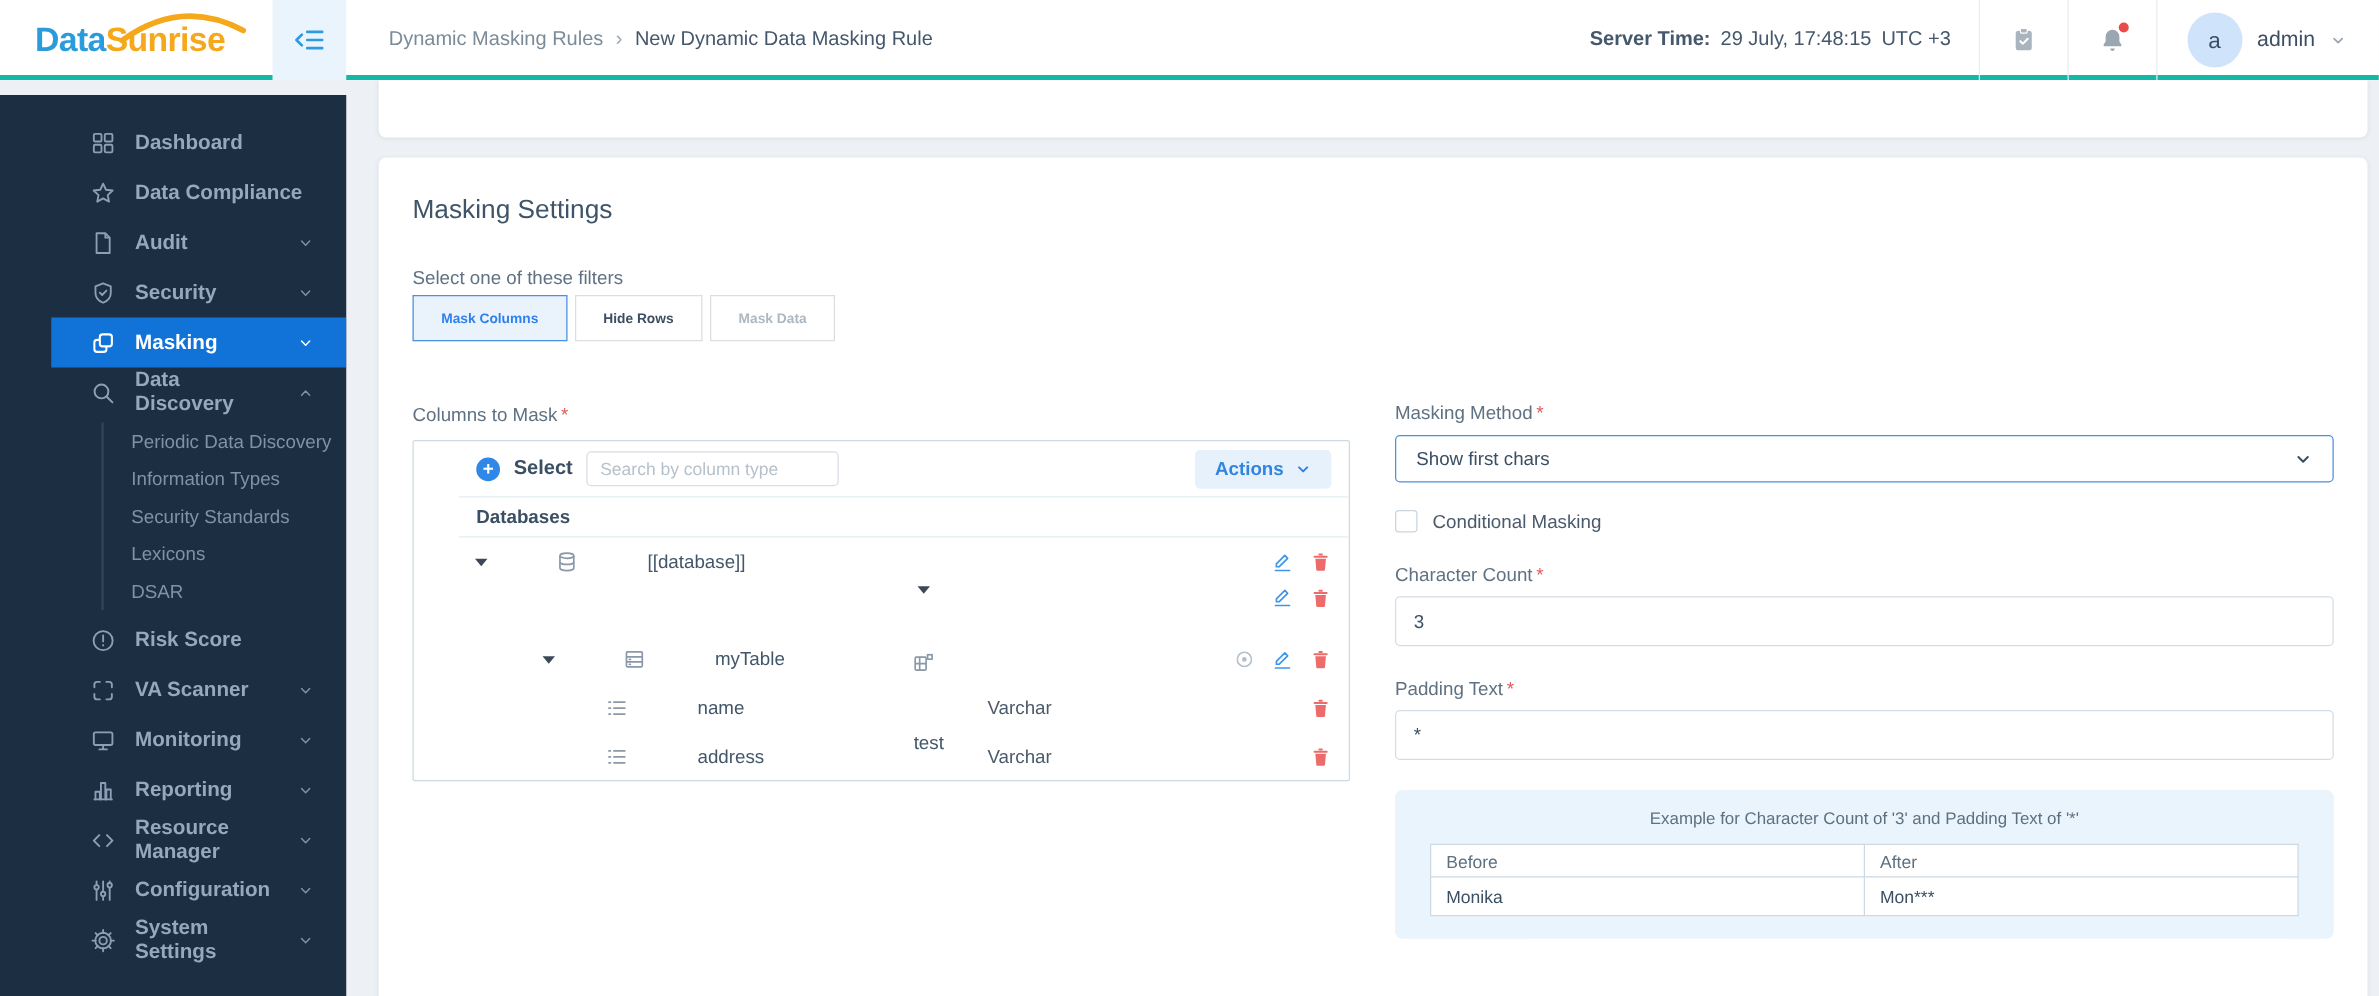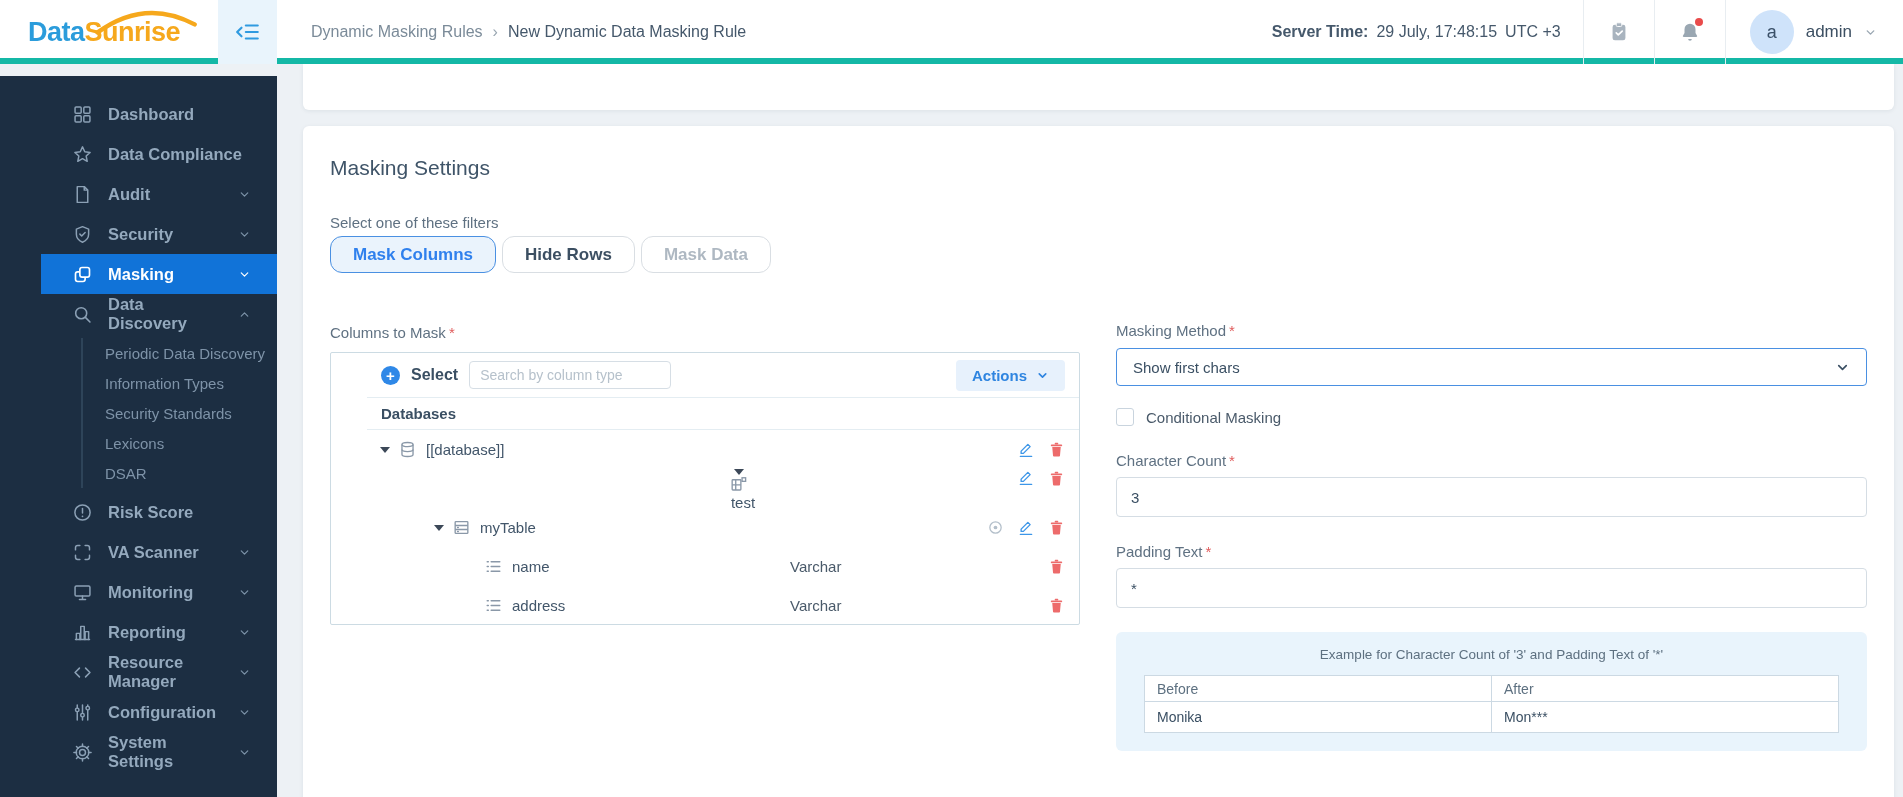--- a/index.html
+++ b/index.html
@@ -1,21 +1,21 @@
 <!DOCTYPE html>
 <html><head>
 <meta charset="utf-8">
 <style>
   * { margin:0; padding:0; box-sizing:border-box; }
   html,body { width:1903px; height:797px; overflow:hidden; background:#edf1f5;
               font-family:"Liberation Sans","DejaVu Sans",sans-serif; }
 
   
   .topbar { position:absolute; left:0; top:0; width:1903px; height:64px; background:#fff;
-            border-bottom:6px solid #14b8a6; z-index:20; }
+            border-bottom:4px solid #14b8a6; z-index:20; }
   .logo { position:absolute; left:28px; top:17px; font-weight:700; font-size:27px; letter-spacing:-0.5px; cursor:pointer; }
   .logo-blue { color:#2b9cdb; }
   .logo-orange { color:#f6a81c; }
   .logo-arc { position:absolute; left:60px; top:-12px; width:118px; height:30px; pointer-events:none; }
   .collapse-btn { position:absolute; left:218px; top:0; width:59px; height:64px; background:#e9f4fc;
                   border:none; display:flex; align-items:center; justify-content:center; cursor:pointer; }
   .breadcrumb { position:absolute; left:311px; top:0; height:64px; display:flex; align-items:center; gap:10px; font-size:16px; }
   .bc-section { color:#7b8b99; cursor:pointer; }
   .bc-sep { color:#9aa7b2; }
   .bc-current { color:#45586b; }
@@ -45,21 +45,21 @@
 
   
   .content { position:absolute; left:277px; top:64px; width:1412px; height:733px; }
   .strip { position:absolute; left:26px; top:0; width:1591px; height:46px; background:#fff;
            border-radius:0 0 6px 6px; box-shadow:0 1px 4px rgba(30,50,70,.08); }
   .card { position:absolute; left:26px; top:62px; width:1591px; height:760px; background:#fff;
           border-radius:6px; box-shadow:0 1px 4px rgba(30,50,70,.08); }
   .card h2 { position:absolute; left:27px; top:30px; font-size:21px; font-weight:500; color:#3f5468; }
   .filters-label { position:absolute; left:27px; top:88px; font-size:15px; color:#5f7182; }
   .filters { position:absolute; left:27px; top:110px; display:flex; gap:6px; }
-  .fbtn { height:37px; padding:0 22px; border-radius:12px; font-size:17px; font-weight:600;
+  .fbtn { height:37px; padding:0 22px; border-radius:0; font-size:11px; font-weight:600;
           background:#fff; border:1px solid #d9dee3; color:#3c4f62; cursor:pointer;
           font-family:"Liberation Sans","DejaVu Sans",sans-serif; }
   .fbtn.active { background:#eaf3fc; border:1px solid #4a90e2; color:#2f80ed; }
   .fbtn.disabled { color:#aeb8c2; cursor:default; }
   .import-row { position:absolute; left:27px; top:170px; display:flex; align-items:center; gap:10px; cursor:pointer; }
   .import-text { font-size:16px; font-weight:600; color:#3c4f62; }
   .ctm-label { position:absolute; left:27px; top:198px; font-size:15px; color:#5f7182; }
   .req { color:#e05b5b; margin-left:3px; }
 
   
@@ -71,21 +71,21 @@
   .plus-circle::before { content:"+"; line-height:1; }
   .select-label { font-size:16px; font-weight:700; color:#3a4f63; }
   .search-input { width:202px; height:28px; border:1px solid #d6dee5; border-radius:4px; padding:0 10px;
                   font-size:14px; color:#4d7c0f; font-family:"Liberation Sans","DejaVu Sans",sans-serif; }
   .search-input::placeholder { color:#b6c1cb; }
   .actions-btn { margin-left:auto; height:31px; padding:0 16px; background:#e7f1fc; border:none; border-radius:4px;
                  color:#2f85e0; font-size:15px; font-weight:700; display:flex; align-items:center; gap:9px; cursor:pointer;
                  font-family:"Liberation Sans","DejaVu Sans",sans-serif; }
   .tt-group { height:33px; display:flex; align-items:center; padding-left:14px; font-size:15px; font-weight:700;
               color:#3a4f63; border-top:1px solid #e4edf2; border-bottom:1px solid #e4edf2; }
-  .tree-row { position:relative; height:39px; display:flex; align-items:center; cursor:pointer; }
+  .tree-row { position:relative; height:39px; display:flex; align-items:center; cursor:pointer;gap:46px; }
   .tree-row.lvl0 { padding-left:13px; } .tree-row.lvl1 { padding-left:40px;flex-direction:column; }
   .tree-row.lvl2 { padding-left:67px; } .tree-row.lvl3 { padding-left:117px; }
   .caret { width:0; height:0; border-left:5px solid transparent; border-right:5px solid transparent;
            border-top:6px solid #3c4858; margin-right:8px; cursor:pointer; }
   .tree-icon { display:flex; color:#8a98a8; margin-right:9px; }
   .tree-name { font-size:15px; color:#42566a; }
   .col-type { position:absolute; left:423px; font-size:15px; color:#4a5a6a; }
   .row-actions { position:absolute; right:14px; display:flex; align-items:center; gap:13px; }
   .icon-act { display:flex; cursor:pointer; }
 

